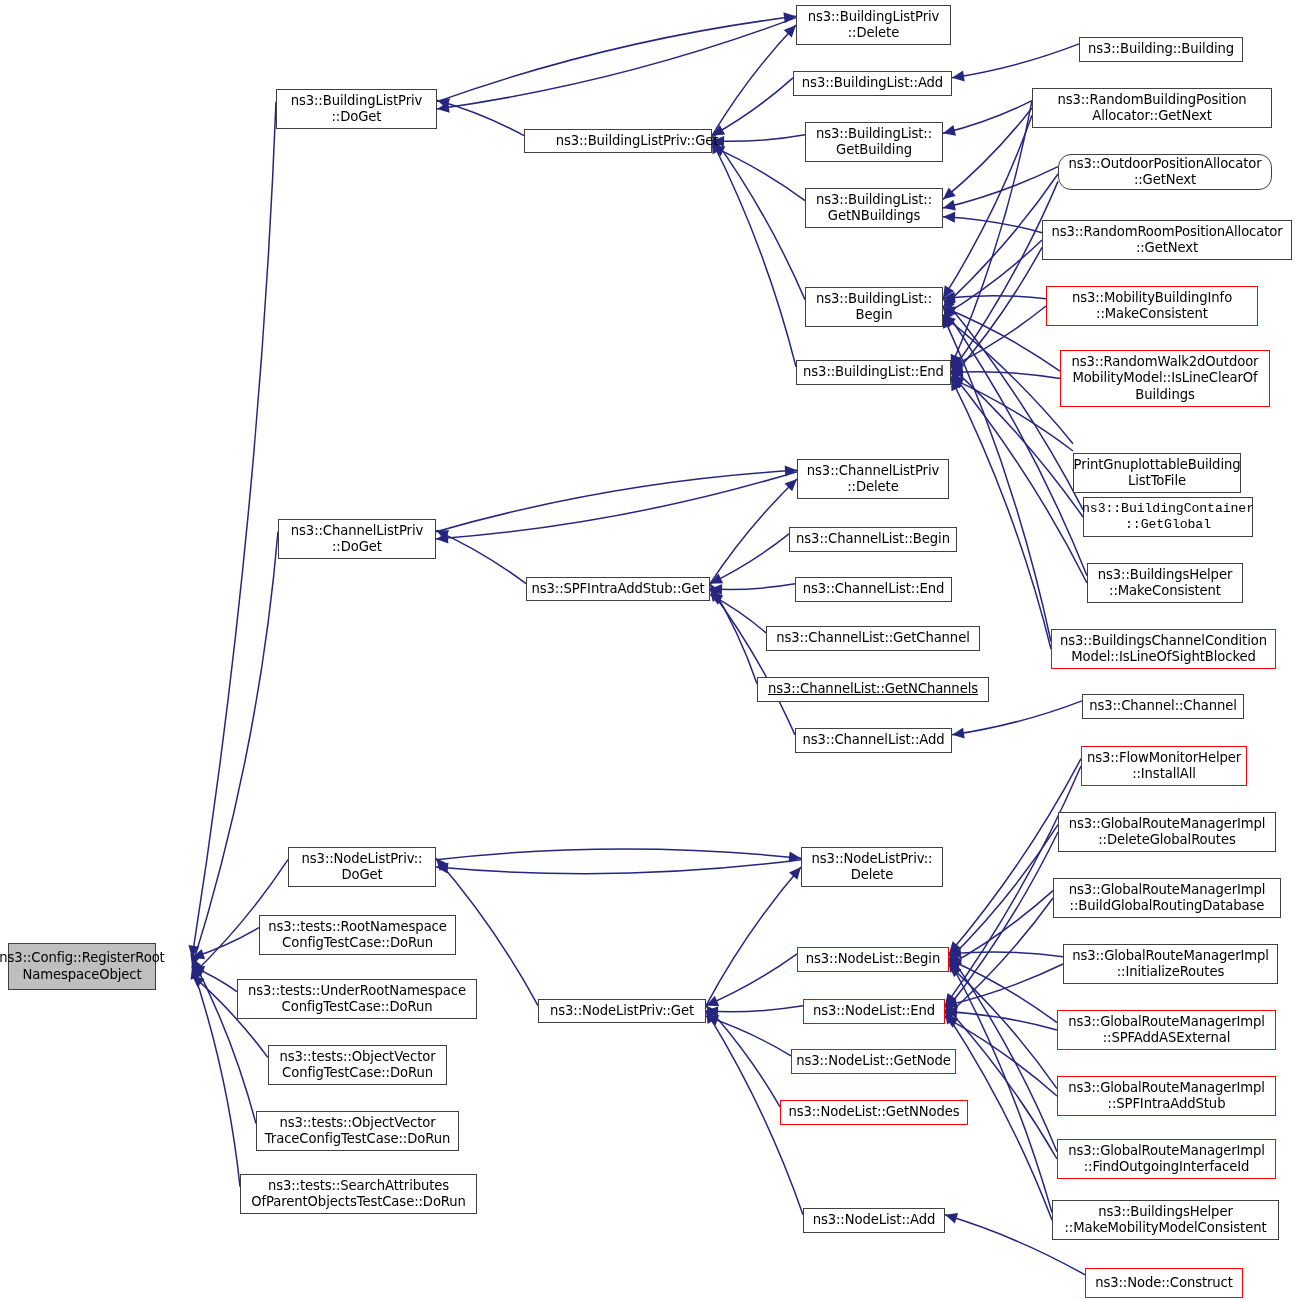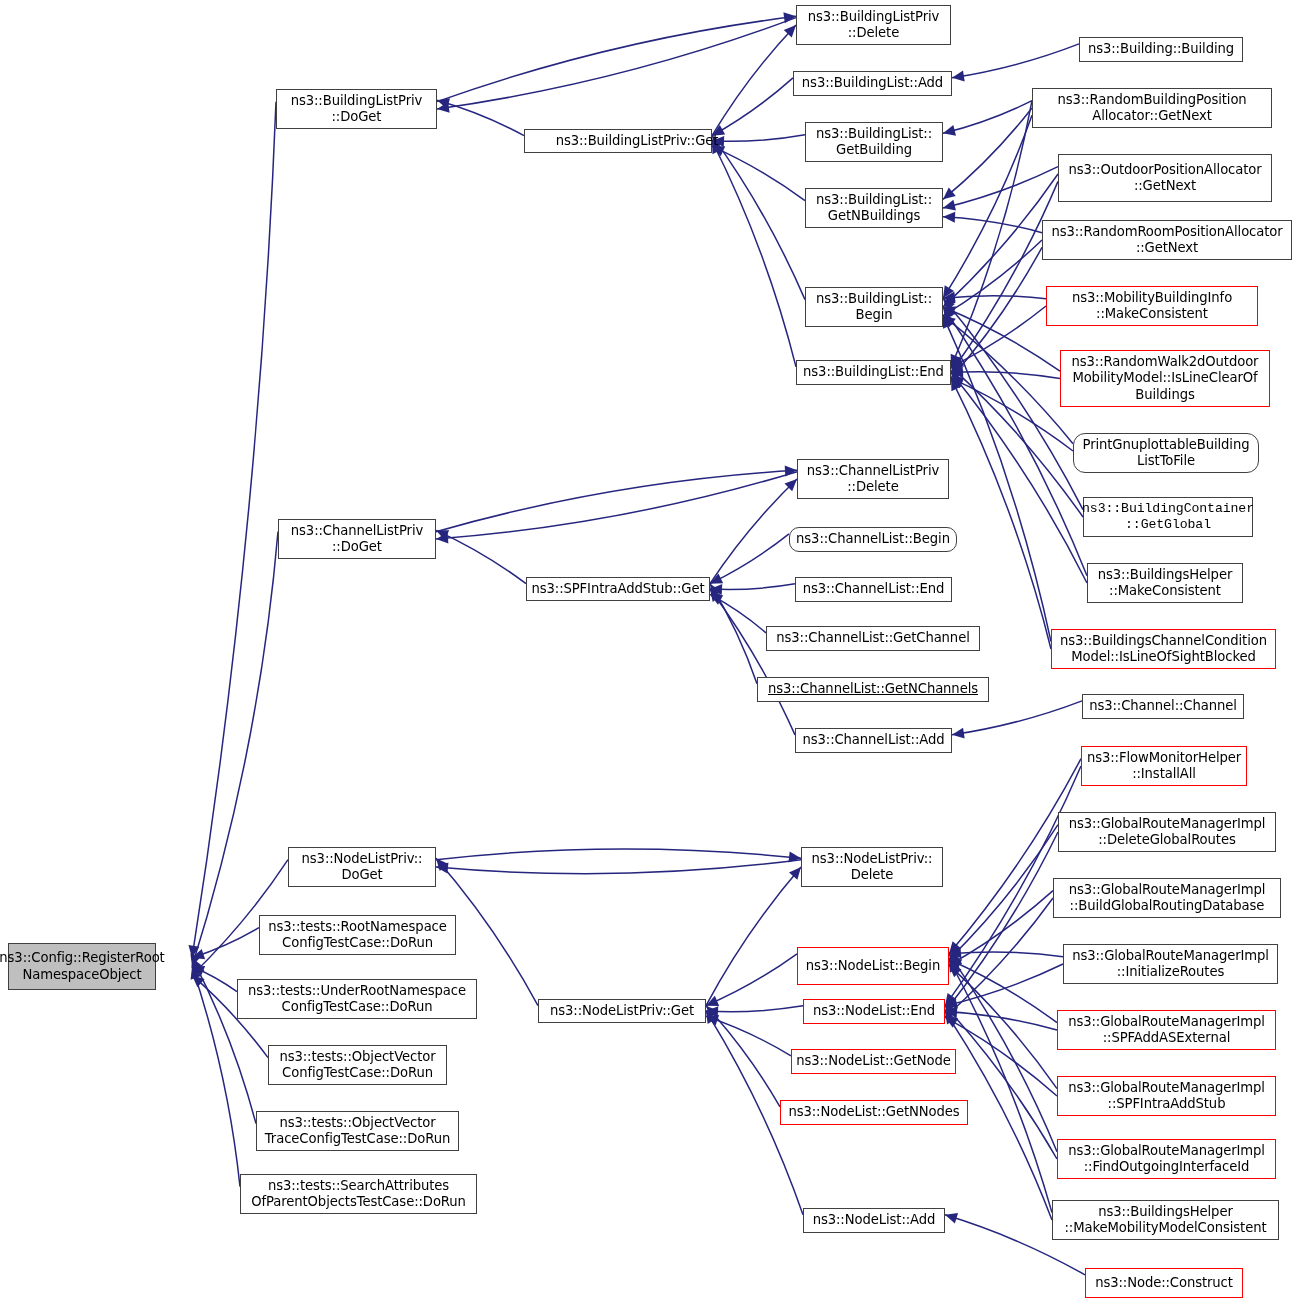--- a/index.html
+++ b/index.html
@@ -182,43 +182,43 @@
       <div class="node" style="left: 805px; top: 122px; width: 138px; height: 40px;">ns3::BuildingList::
 GetBuilding</div>
       <div class="node" style="left: 805px; top: 188px; width: 138px; height: 40px;">ns3::BuildingList::
 GetNBuildings</div>
       <div class="node" style="left: 805px; top: 287px; width: 138px; height: 40px;">ns3::BuildingList::
 Begin</div>
       <div class="node" style="left: 796px; top: 360px; width: 155px; height: 25px;">ns3::BuildingList::End</div>
       <div class="node" style="left: 1079px; top: 37px; width: 164px; height: 25px;">ns3::Building::Building</div>
       <div class="node" style="left: 1032px; top: 88px; width: 240px; height: 40px;">ns3::RandomBuildingPosition
 Allocator::GetNext</div>
-      <div class="node" style="left: 1058px; top: 154px; width: 214px; height: 48px;">ns3::OutdoorPositionAllocator
+      <div class="node" style="left: 1058px; top: 154px; width: 214px; height: 36px; border-radius: 13px;">ns3::OutdoorPositionAllocator
 ::GetNext</div>
       <div class="node" style="left: 1042px; top: 220px; width: 250px; height: 40px;">ns3::RandomRoomPositionAllocator
 ::GetNext</div>
       <div class="node red" style="left: 1046px; top: 286px; width: 212px; height: 40px;">ns3::MobilityBuildingInfo
 ::MakeConsistent</div>
       <div class="node red" style="left: 1060px; top: 350px; width: 210px; height: 57px;">ns3::RandomWalk2dOutdoor
 MobilityModel::IsLineClearOf
 Buildings</div>
-      <div class="node" style="left: 1073px; top: 433px; width: 186px; height: 40px; border-radius: 12px;">PrintGnuplottableBuilding
+      <div class="node" style="left: 1073px; top: 453px; width: 168px; height: 40px;">PrintGnuplottableBuilding
 ListToFile</div>
       <div class="node" style="left: 1083px; top: 497px; width: 170px; height: 40px; font-family: Liberation Mono, monospace;">ns3::BuildingContainer
 ::GetGlobal</div>
       <div class="node" style="left: 1087px; top: 563px; width: 156px; height: 40px;">ns3::BuildingsHelper
 ::MakeConsistent</div>
       <div class="node red" style="left: 1051px; top: 629px; width: 225px; height: 40px;">ns3::BuildingsChannelCondition
 Model::IsLineOfSightBlocked</div>
       <div class="node" style="left: 278px; top: 519px; width: 158px; height: 40px;">ns3::ChannelListPriv
 ::DoGet</div>
       <div class="node" style="left: 526px; top: 577px; width: 184px; height: 24px;">ns3::SPFIntraAddStub::Get</div>
       <div class="node" style="left: 797px; top: 459px; width: 152px; height: 40px;">ns3::ChannelListPriv
 ::Delete</div>
-      <div class="node" style="left: 789px; top: 527px; width: 168px; height: 25px; border-radius: 10px;">ns3::ChannelList::Begin</div>
+      <div class="node" style="left: 789px; top: 527px; width: 168px; height: 25px;">ns3::ChannelList::Begin</div>
       <div class="node" style="left: 795px; top: 577px; width: 157px; height: 25px;">ns3::ChannelList::End</div>
       <div class="node" style="left: 766px; top: 626px; width: 214px; height: 25px;">ns3::ChannelList::GetChannel</div>
       <div class="node" style="left: 757px; top: 677px; width: 232px; height: 25px; text-decoration: underline;">ns3::ChannelList::GetNChannels</div>
       <div class="node" style="left: 795px; top: 728px; width: 157px; height: 25px;">ns3::ChannelList::Add</div>
       <div class="node" style="left: 1082px; top: 694px; width: 162px; height: 25px;">ns3::Channel::Channel</div>
       <div class="node red" style="left: 1081px; top: 746px; width: 166px; height: 40px;">ns3::FlowMonitorHelper
 ::InstallAll</div>
       <div class="node" style="left: 1058px; top: 812px; width: 218px; height: 40px;">ns3::GlobalRouteManagerImpl
 ::DeleteGlobalRoutes</div>
       <div class="node" style="left: 1053px; top: 878px; width: 228px; height: 40px;">ns3::GlobalRouteManagerImpl
@@ -232,21 +232,21 @@
       <div class="node red" style="left: 1057px; top: 1139px; width: 219px; height: 40px;">ns3::GlobalRouteManagerImpl
 ::FindOutgoingInterfaceId</div>
       <div class="node" style="left: 1052px; top: 1200px; width: 227px; height: 40px;">ns3::BuildingsHelper
 ::MakeMobilityModelConsistent</div>
       <div class="node red" style="left: 1085px; top: 1268px; width: 158px; height: 30px;">ns3::Node::Construct</div>
       <div class="node" style="left: 288px; top: 847px; width: 148px; height: 40px;">ns3::NodeListPriv::
 DoGet</div>
       <div class="node" style="left: 538px; top: 999px; width: 168px; height: 24px;">ns3::NodeListPriv::Get</div>
       <div class="node" style="left: 801px; top: 847px; width: 142px; height: 40px;">ns3::NodeListPriv::
 Delete</div>
-      <div class="node red" style="left: 797px; top: 947px; width: 152px; height: 38px;">ns3::NodeList::Begin</div>
+      <div class="node red" style="left: 797px; top: 947px; width: 152px; height: 25px;">ns3::NodeList::Begin</div>
       <div class="node red" style="left: 803px; top: 999px; width: 142px; height: 25px;">ns3::NodeList::End</div>
       <div class="node red" style="left: 791px; top: 1049px; width: 165px; height: 25px;">ns3::NodeList::GetNode</div>
       <div class="node red" style="left: 780px; top: 1100px; width: 188px; height: 25px;">ns3::NodeList::GetNNodes</div>
       <div class="node" style="left: 803px; top: 1208px; width: 142px; height: 25px;">ns3::NodeList::Add</div>
       <div class="node" style="left: 259px; top: 915px; width: 197px; height: 40px;">ns3::tests::RootNamespace
 ConfigTestCase::DoRun</div>
       <div class="node" style="left: 237px; top: 979px; width: 240px; height: 40px;">ns3::tests::UnderRootNamespace
 ConfigTestCase::DoRun</div>
       <div class="node" style="left: 268px; top: 1045px; width: 179px; height: 40px;">ns3::tests::ObjectVector
 ConfigTestCase::DoRun</div>

